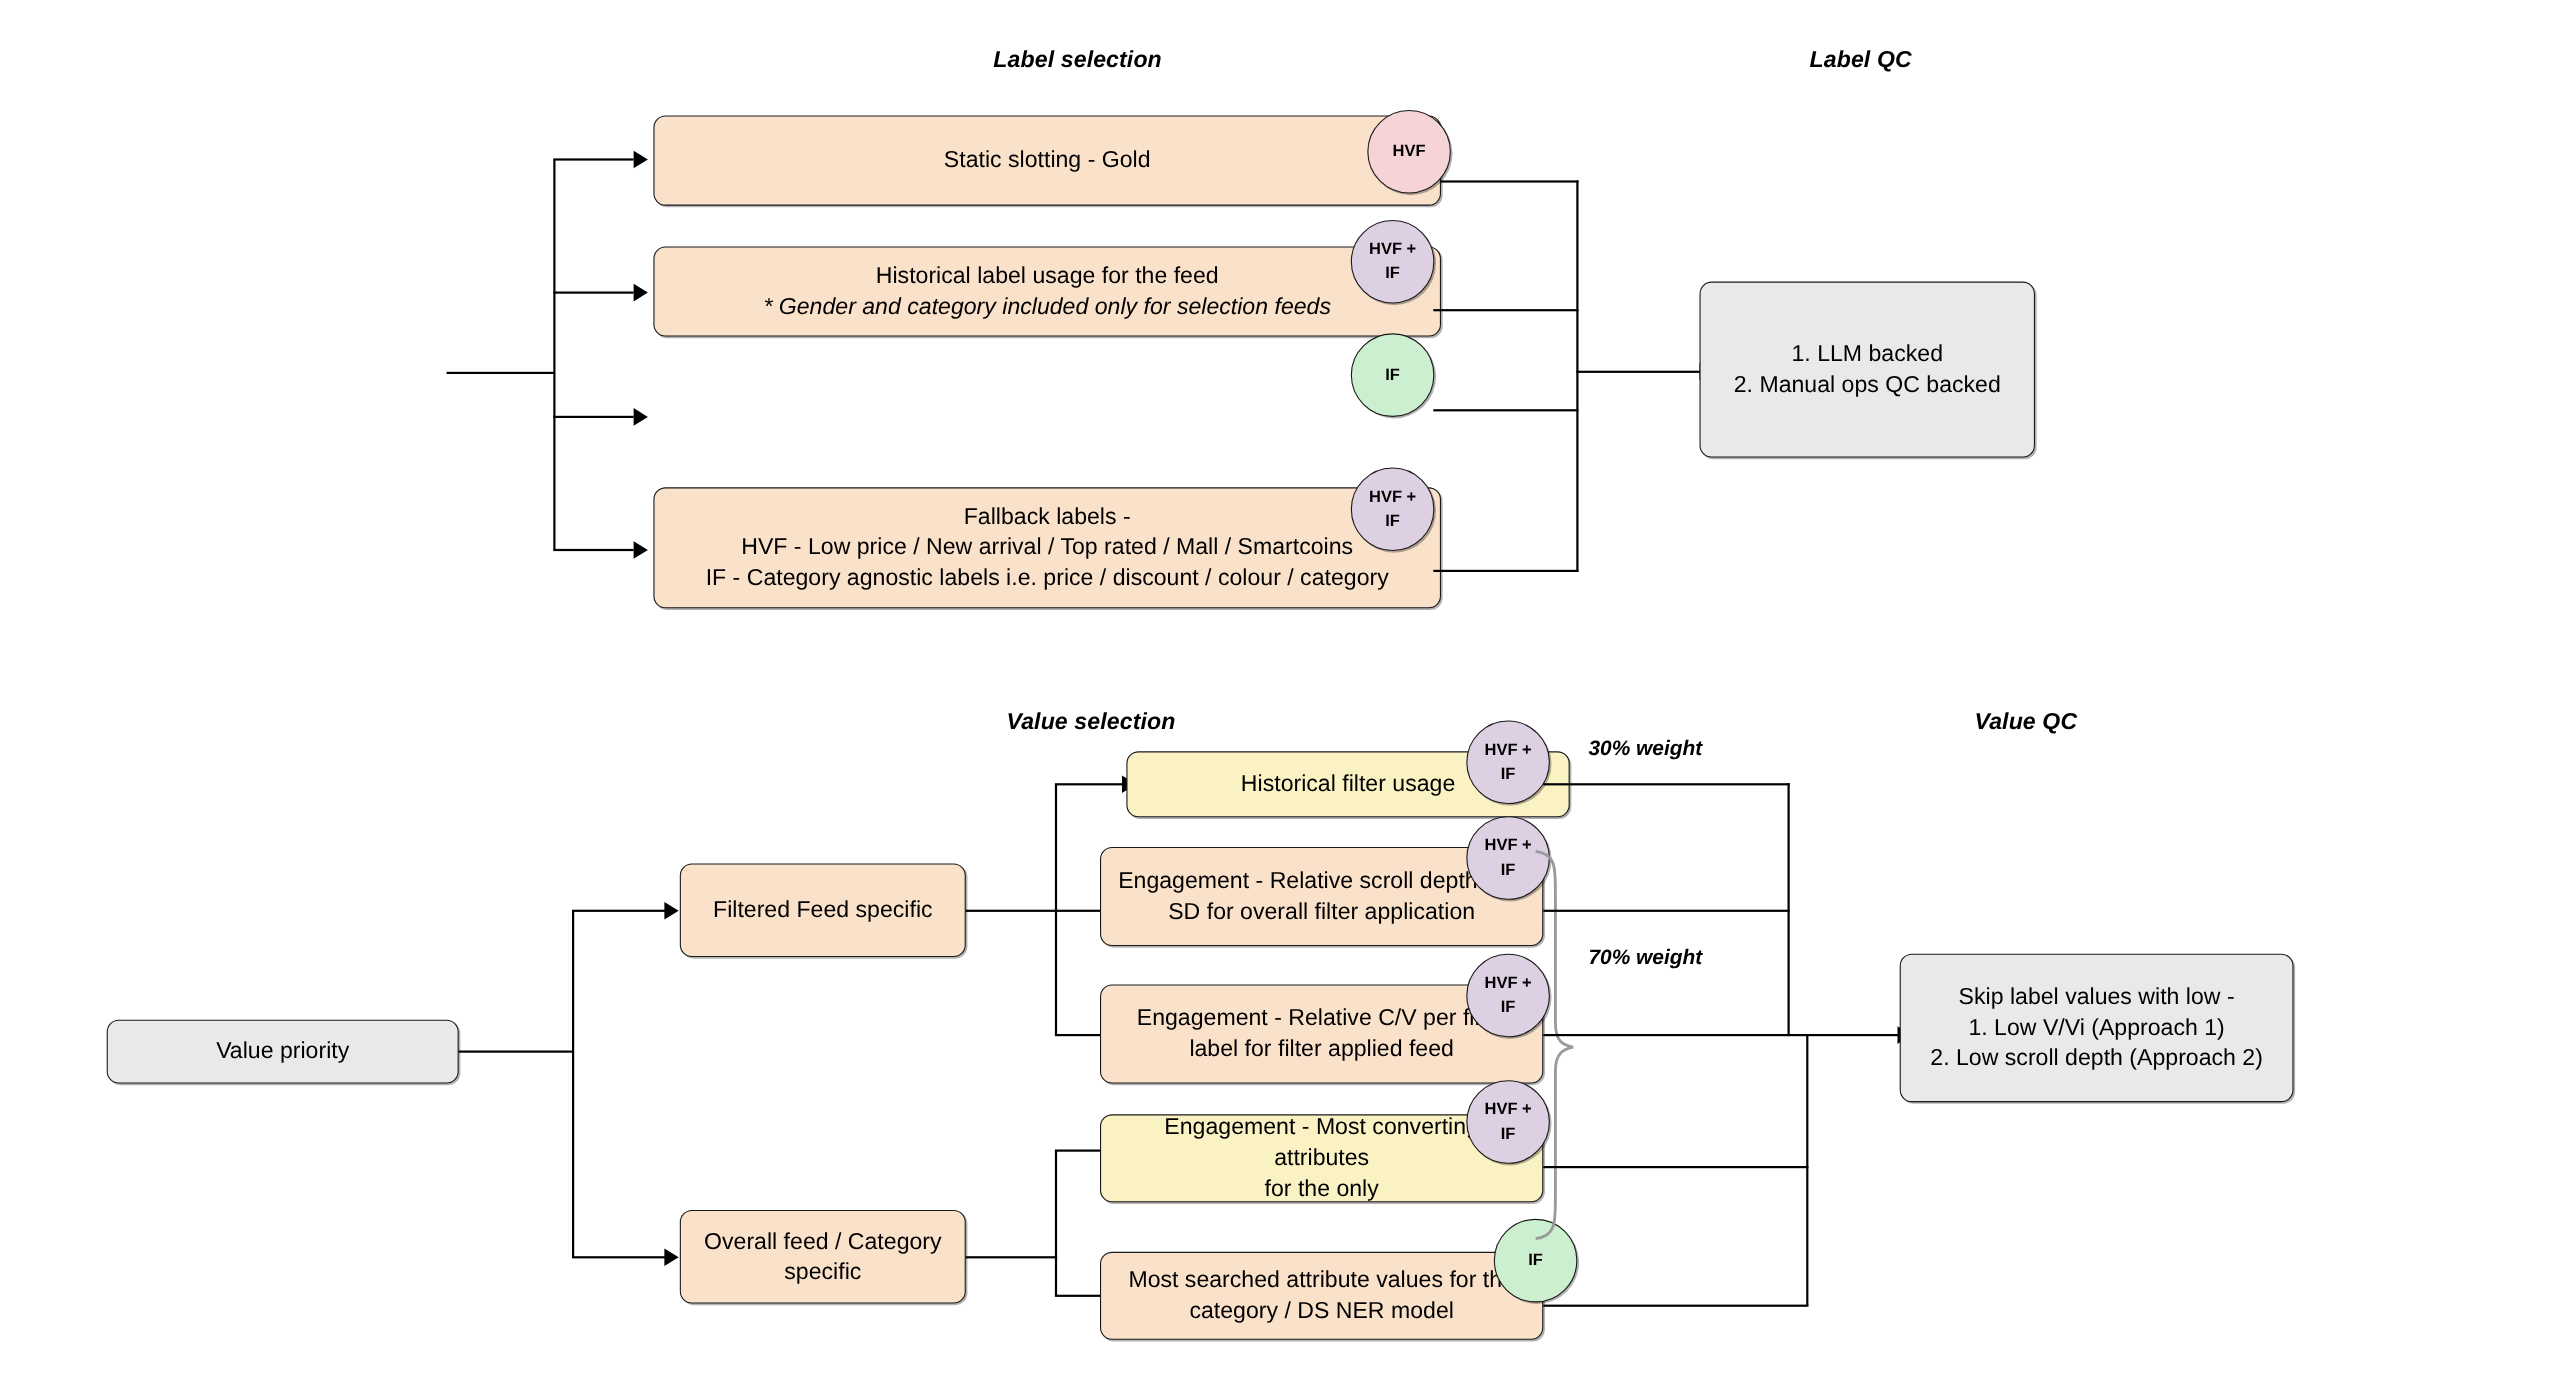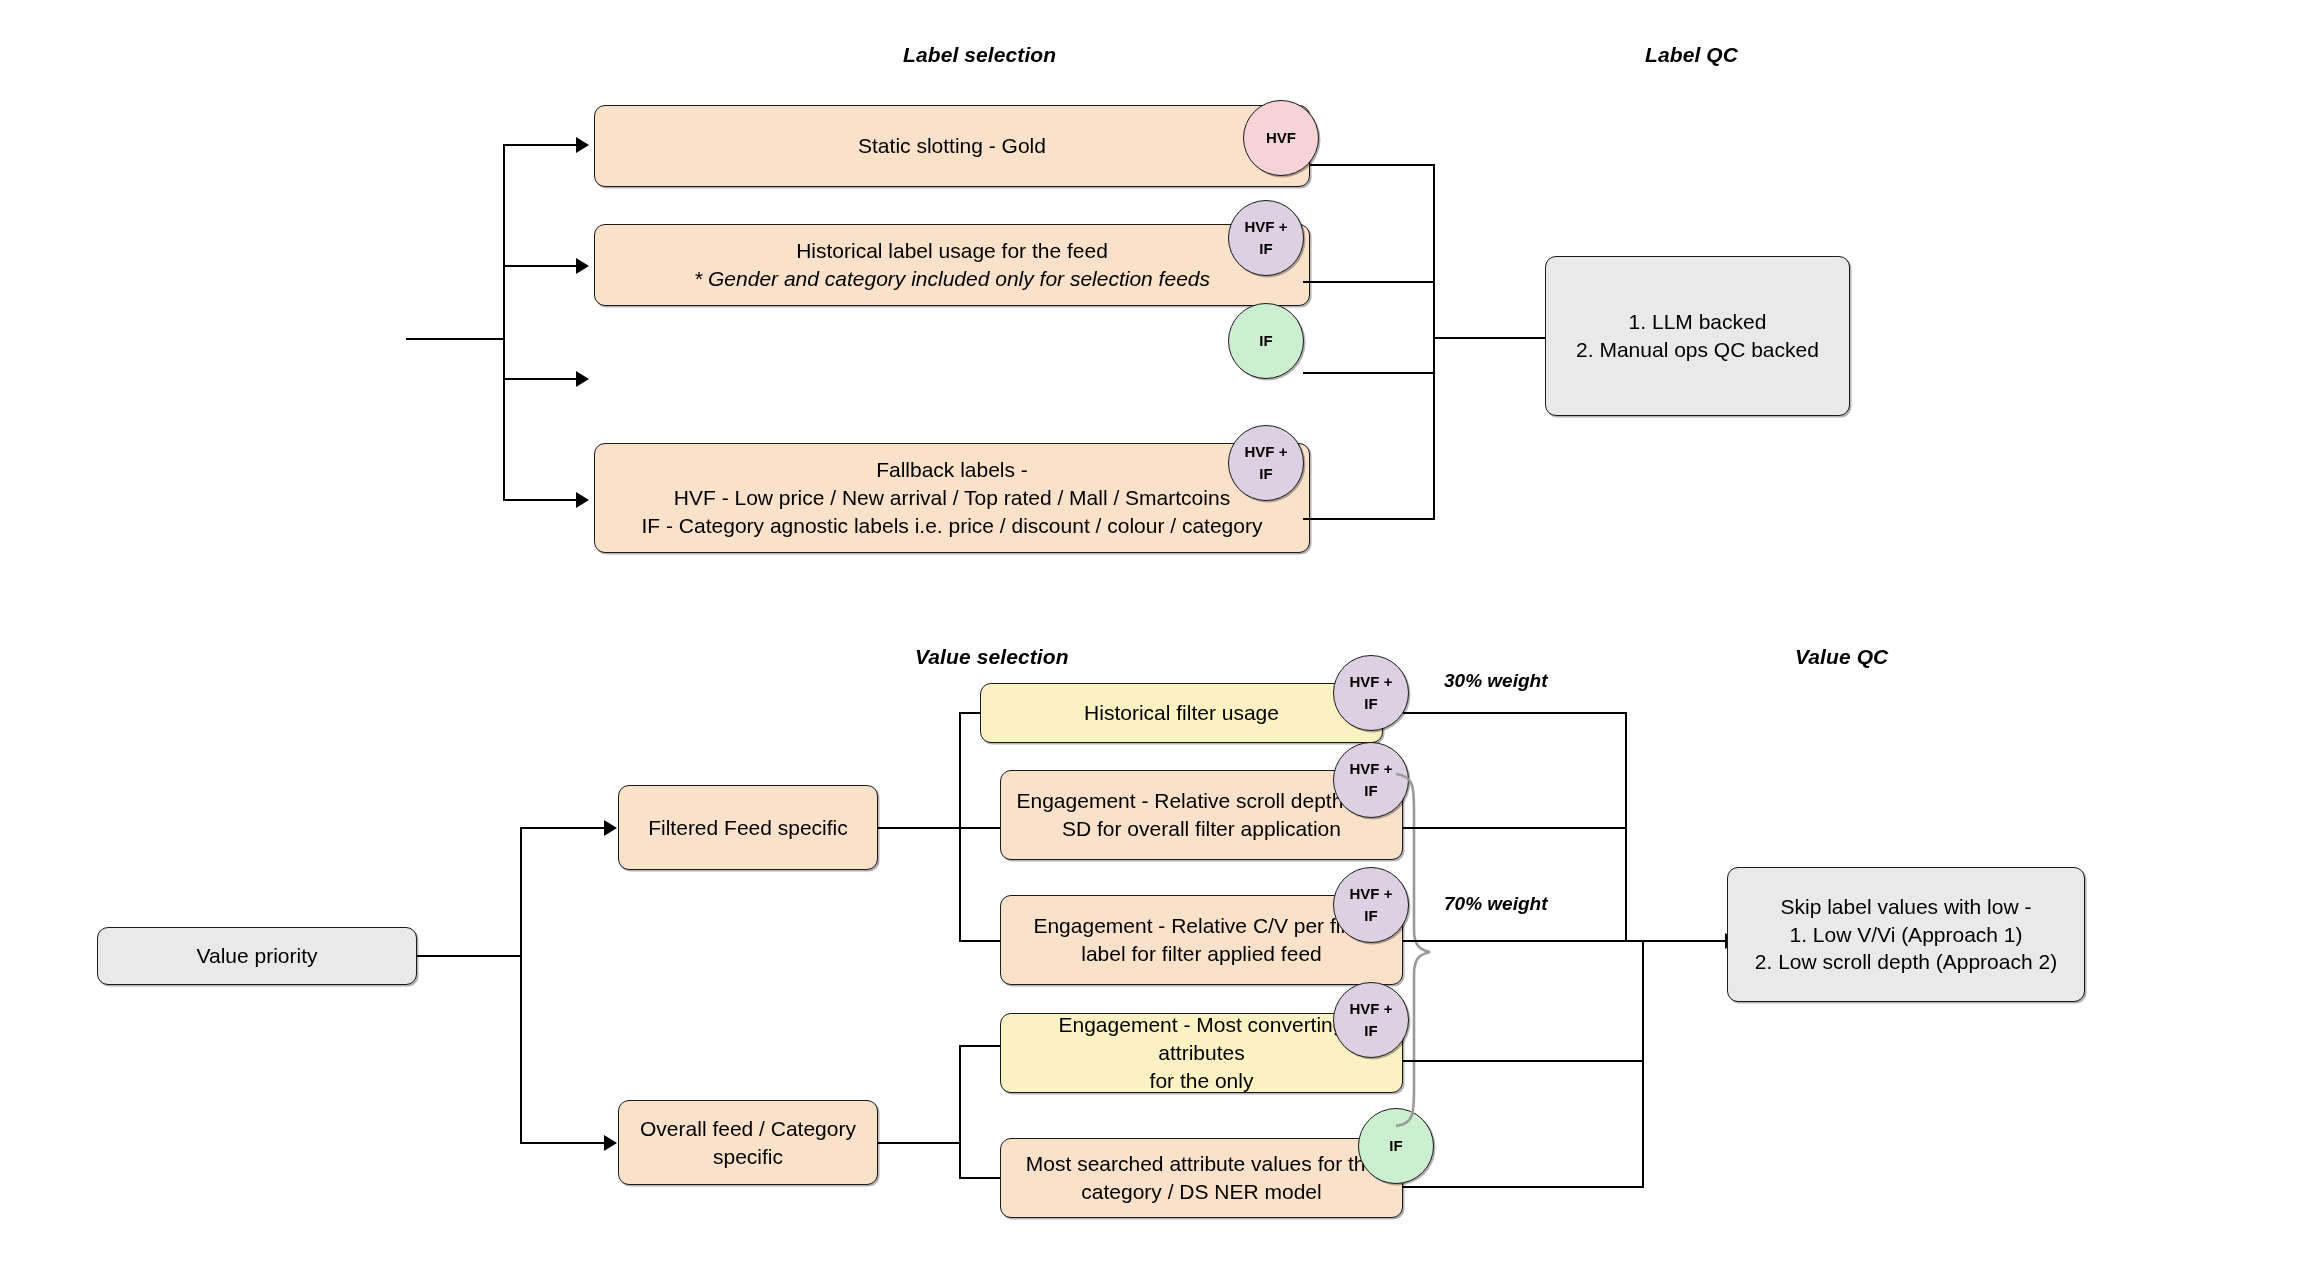--- a/index.html
+++ b/index.html
@@ -205,21 +205,21 @@
 
   <div class="abs hline" style="left:878px;top:1142px;width:83px;"></div>
   <div class="abs vline" style="left:959px;top:1046px;height:132px;"></div>
 
   <div class="abs hline" style="left:959px;top:1045px;width:62px;"></div>
   <div class="abs arrow" style="left:1020px;top:1038px;"></div>
 
   <div class="abs hline" style="left:959px;top:1177px;width:62px;"></div>
   <div class="abs arrow" style="left:1020px;top:1170px;"></div>
 
-  <div class="abs node cream" style="left:980px;top:683px;width:403px;height:60px;">
+  <div class="abs node cream" style="left:1024px;top:683px;width:403px;height:60px;">
     <span class="txt">Historical filter usage</span>
   </div>
 
   <div class="abs node peach" style="left:1000px;top:770px;width:403px;height:90px;">
     <div style="width:100%;">
       <span class="txt">Engagement - Relative scroll depth w.r.t</span>
       <span class="txt">SD for overall filter application</span>
     </div>
   </div>
 
@@ -266,21 +266,21 @@
 
   <div class="abs badge b-green" style="left:1358px;top:1108px;width:76px;height:76px;">
     <span>IF</span>
   </div>
 
   <svg class="abs" style="left:1388px;top:770px;width:70px;height:360px;" viewBox="0 0 70 360">
     <path d="M8 4 C 26 6, 26 18, 26 40 L26 160 C26 178, 34 180, 42 182 C34 184, 26 186, 26 204 L26 320 C26 342, 26 354, 8 356" fill="none" stroke="#9a9a9a" stroke-width="2.6"></path>
   </svg>
 
   <div class="abs weight-label" style="left:1444px;top:670px;">30% weight</div>
-  <div class="abs weight-label" style="left:1444px;top:893px;">70% weight</div>
+  <div class="abs weight-label" style="left:1444px;top:860px;">70% weight</div>
 
   <div class="abs hline" style="left:1403px;top:712px;width:224px;"></div>
   <div class="abs hline" style="left:1403px;top:827px;width:224px;"></div>
   <div class="abs hline" style="left:1403px;top:940px;width:224px;"></div>
   <div class="abs hline" style="left:1403px;top:1060px;width:241px;"></div>
   <div class="abs hline" style="left:1403px;top:1186px;width:241px;"></div>
 
   <div class="abs vline" style="left:1625px;top:712px;height:229px;"></div>
   <div class="abs vline" style="left:1642px;top:940px;height:247px;"></div>
 

